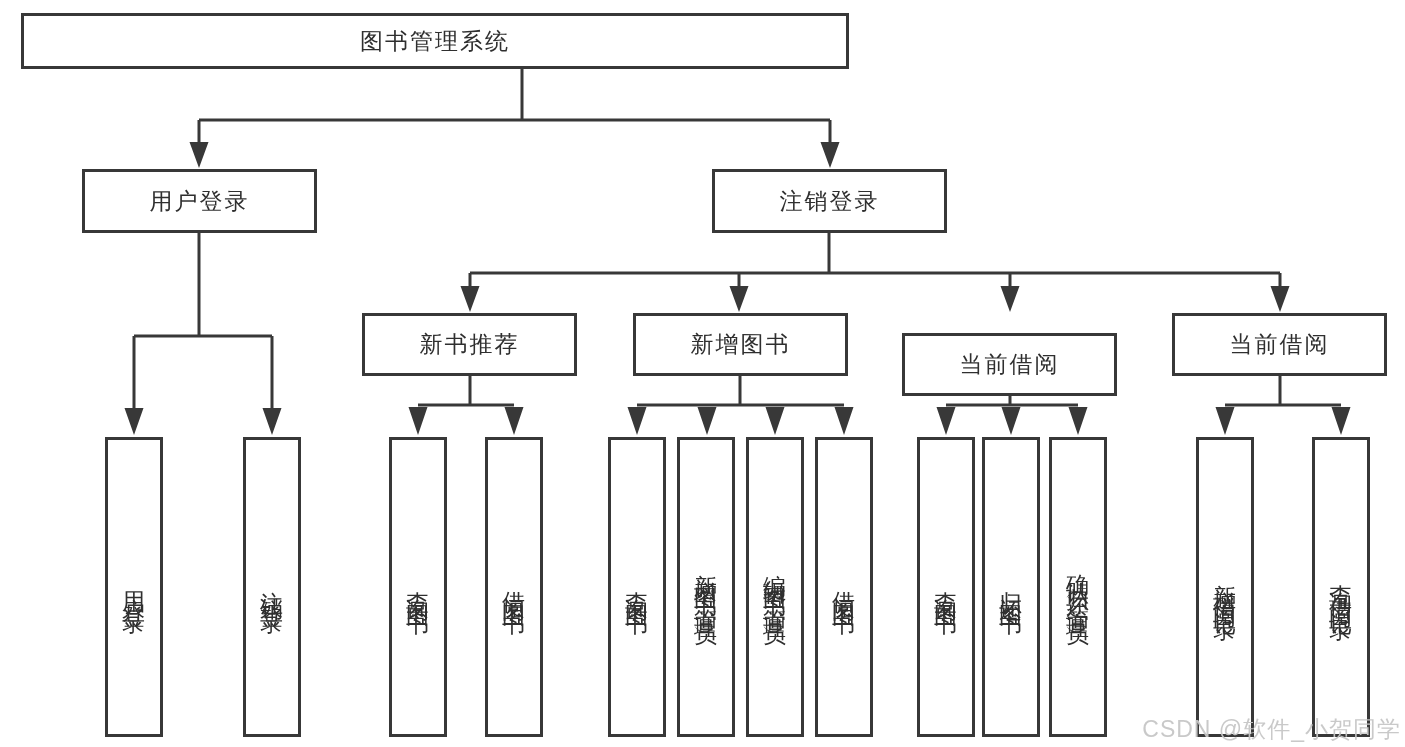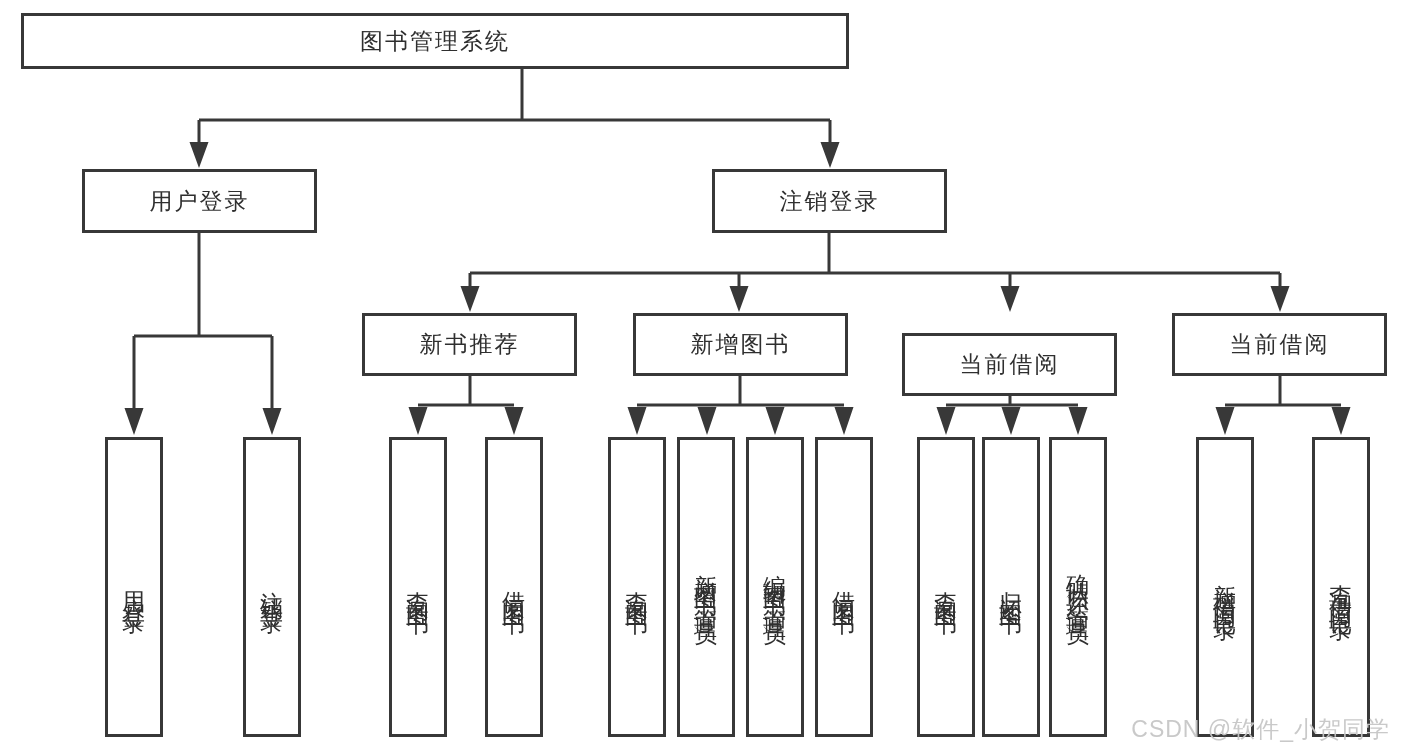--- a/index.html
+++ b/index.html
@@ -38,21 +38,21 @@
     writing-mode:vertical-rl;
     text-orientation:mixed;
     font-size:23px;
     line-height:1.05;
     letter-spacing:7px;
     color:var(--text);
     white-space:nowrap;
   }
   #watermark{
     position:absolute;
-    right:15px;bottom:2px;
+    right:4px;bottom:2px;
     font-size:23px;
     letter-spacing:1px;
     color:rgba(198,198,198,0.95);
     z-index:10;
     white-space:nowrap;
   }
 </style>
 </head>
 <body>
 

